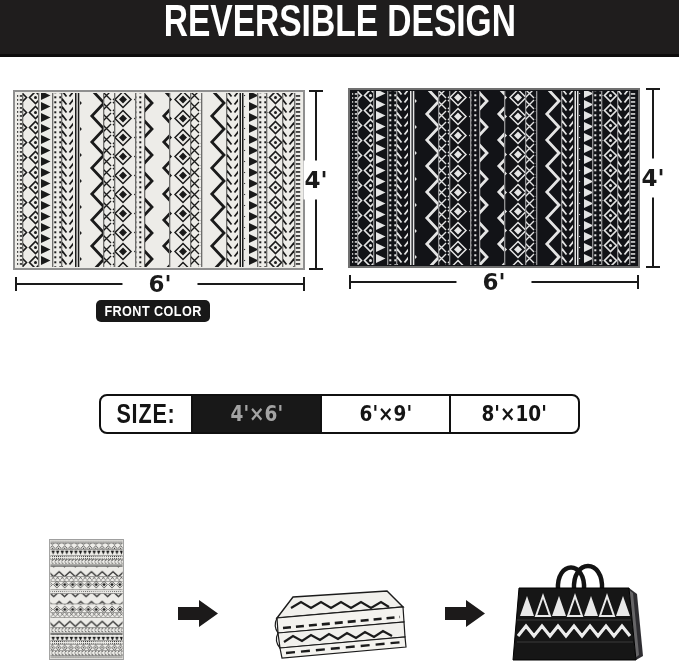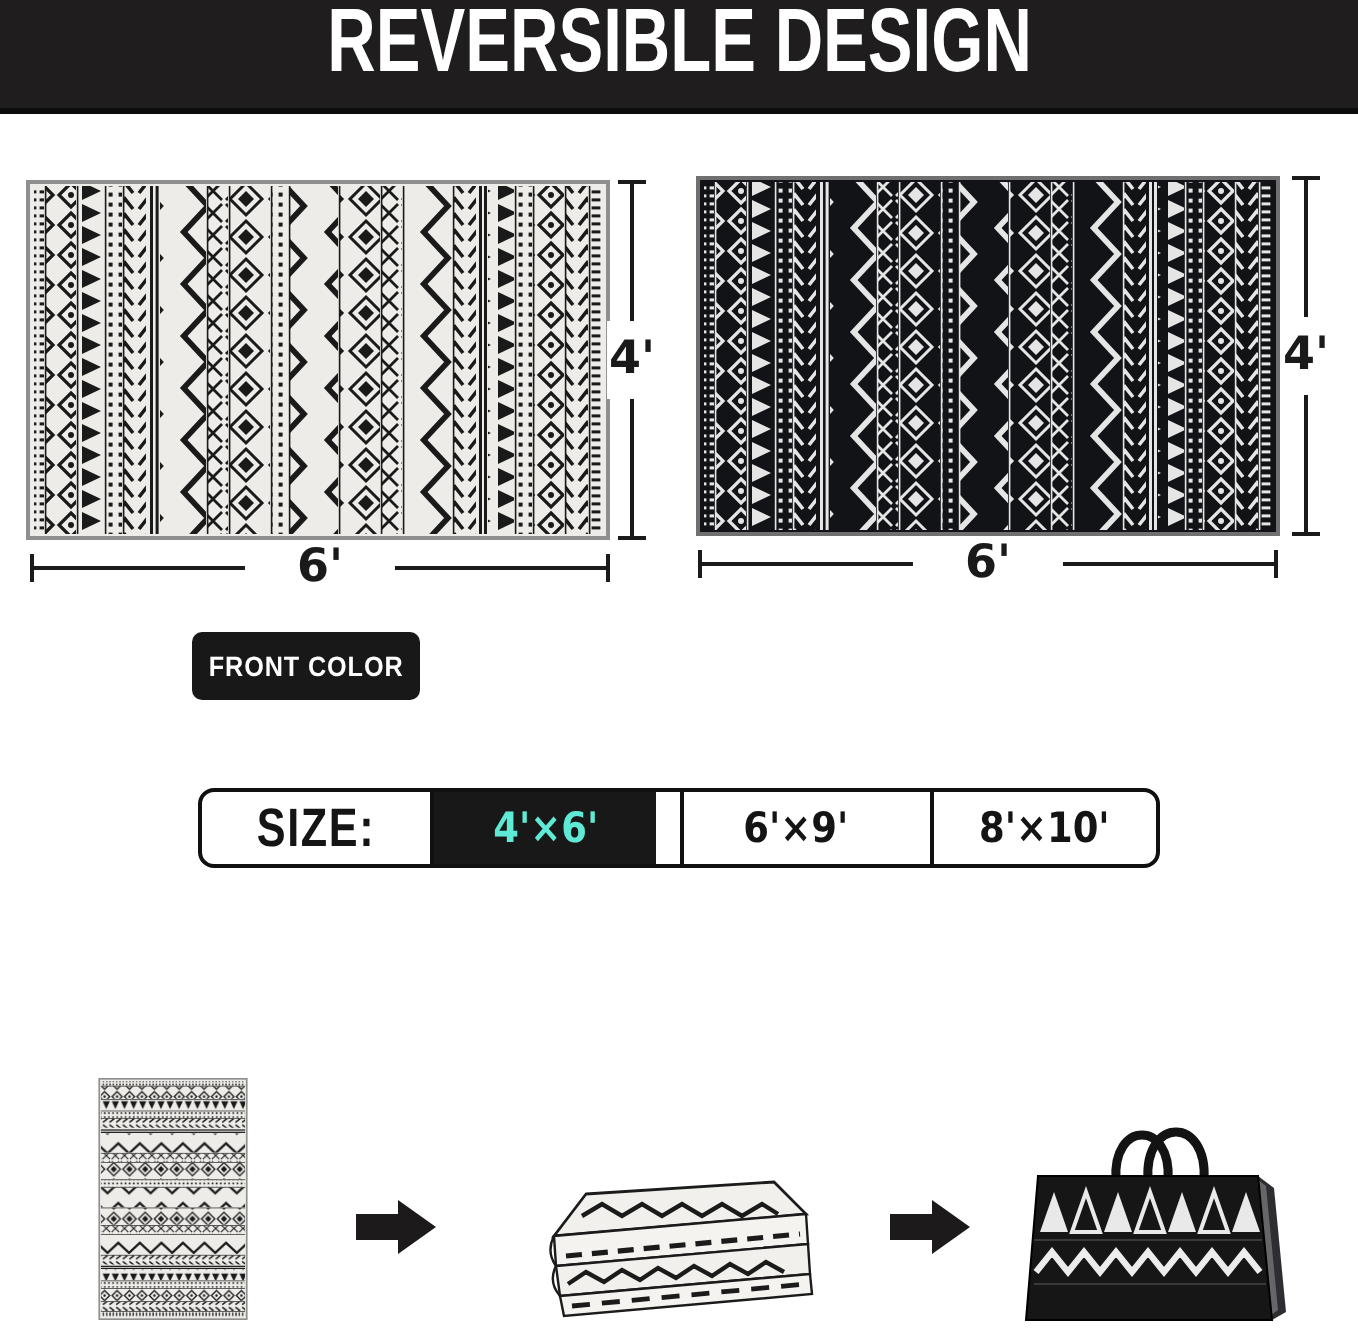--- a/index.html
+++ b/index.html
@@ -33,39 +33,39 @@
   .cap-b{bottom:0;right:0;}
   .dim-v .cap-b{bottom:0;top:auto;}
   .dim-h .cap-b{right:0;left:auto;}
   .dim-label{position:absolute;top:50%;left:50%;transform:translate(-50%,-50%);
              background:#fff;font-family:"DejaVu Sans",sans-serif;font-weight:bold;
              font-size:23px;color:#1a1a1a;line-height:1;}
   .dim-v .dim-label{padding:8px 1px;}
   .dim-h .dim-label{padding:1px 26px;}
 
   
-  .badge{position:absolute;top:316px;height:34px;background:#181818;color:#fff;
+  .badge{position:absolute;top:300px;height:22px;background:#181818;color:#fff;
          border-radius:5px;display:flex;align-items:center;justify-content:center;
          padding:0 14px;}
   .badge span{display:inline-block;font-weight:bold;font-size:14px;letter-spacing:.5px;
               transform:scaleX(.9);white-space:nowrap;}
   .badge-front{left:96px;width:86px;}
   .badge-back{left:426px;width:82px;}
 
   
   .size-bar{position:absolute;left:99px;top:394px;width:481px;height:40px;
             display:flex;border:2.5px solid #101010;border-radius:8px;overflow:hidden;
             background:#fff;box-sizing:border-box;}
-  .size-cell{display:flex;align-items:center;justify-content:center;color:#141414;margin-left:12px;}
+  .size-cell{display:flex;align-items:center;justify-content:center;color:#141414;}
   .size-title{flex:0 0 90px;}
   .size-title span{font-weight:bold;font-size:27px;transform:scaleX(.8);display:inline-block;letter-spacing:1px;}
   .size-opt{flex:1;border-left:2.5px solid #101010;}
   .size-opt span{font-weight:bold;font-size:21px;transform:scaleX(.88);display:inline-block;
                  font-family:"DejaVu Sans",sans-serif;white-space:nowrap;}
-  .size-opt.selected{background:#181818;color:#5eead4;}
+  .size-opt.selected{background:#181818;color:#a3a3a3;}
 
   
   .mini-rug{position:absolute;left:48px;top:539px;width:77px;height:121px;}
   .mini-rug svg{position:absolute;width:121px;height:77px;left:-22px;top:22px;
                 transform:rotate(90deg);}
   .arrow{position:absolute;width:40px;height:27px;}
   .arrow-1{left:178px;top:600px;}
   .arrow-2{left:445px;top:600px;}
   .folded{position:absolute;left:263px;top:589px;width:145px;height:73px;}
   .bag{position:absolute;left:512px;top:556px;width:136px;height:110px;}

